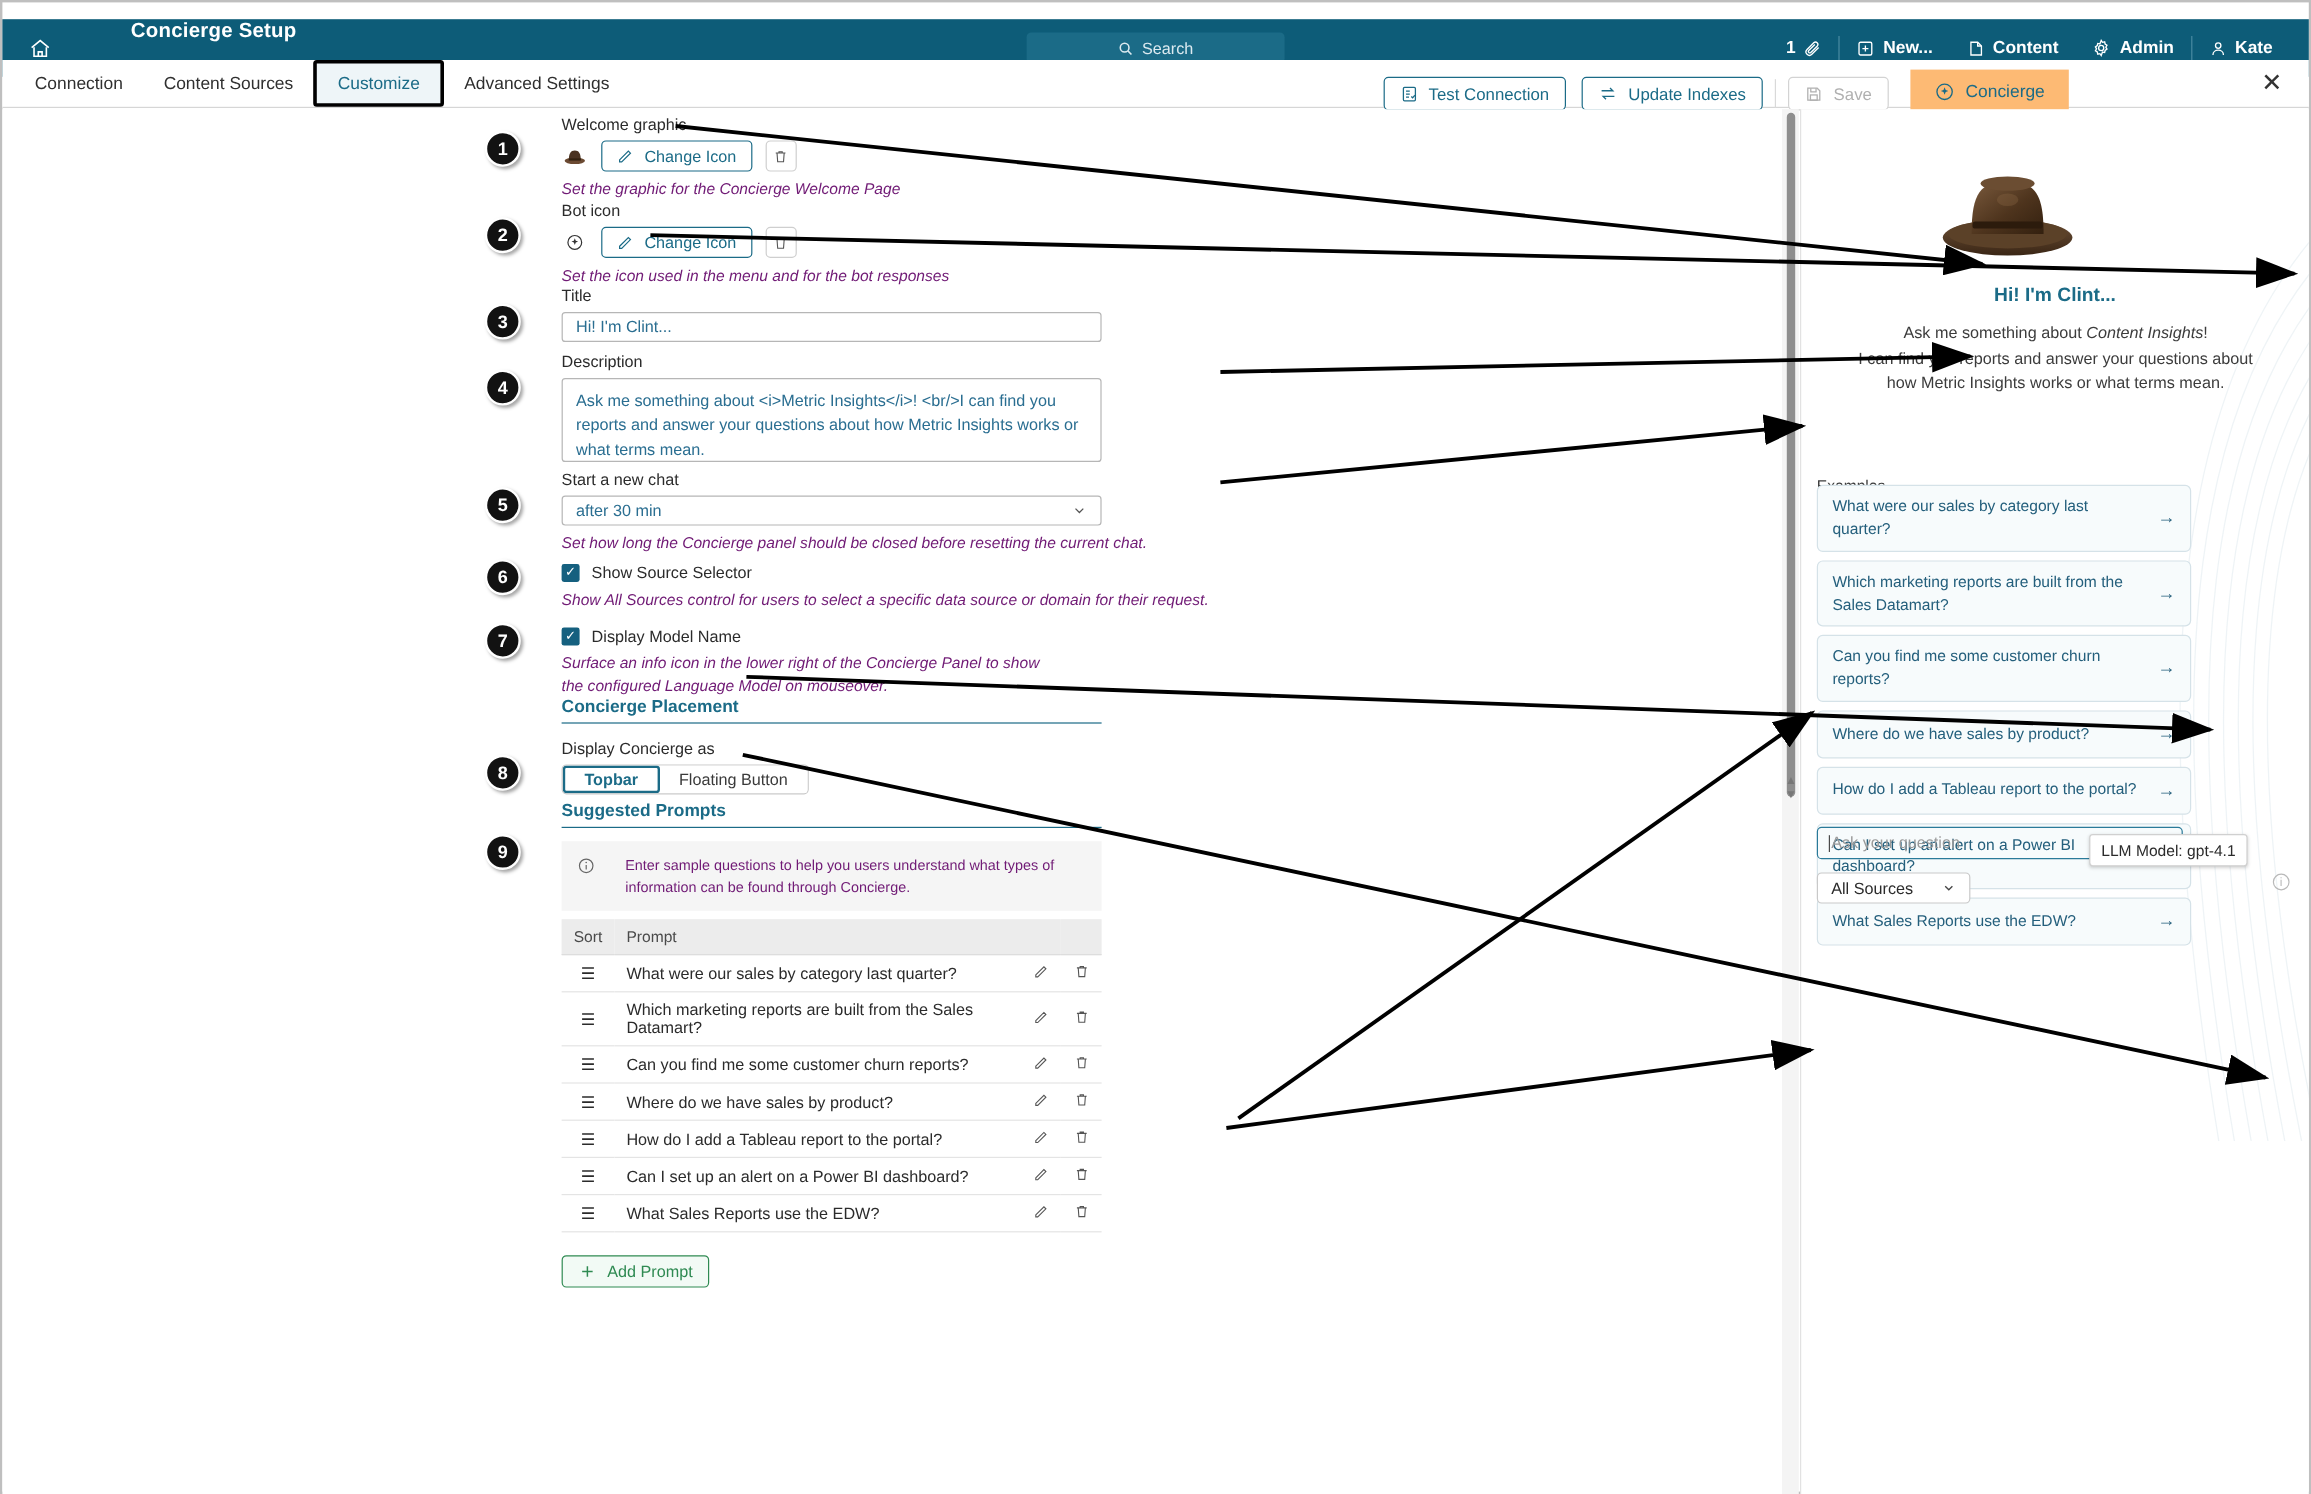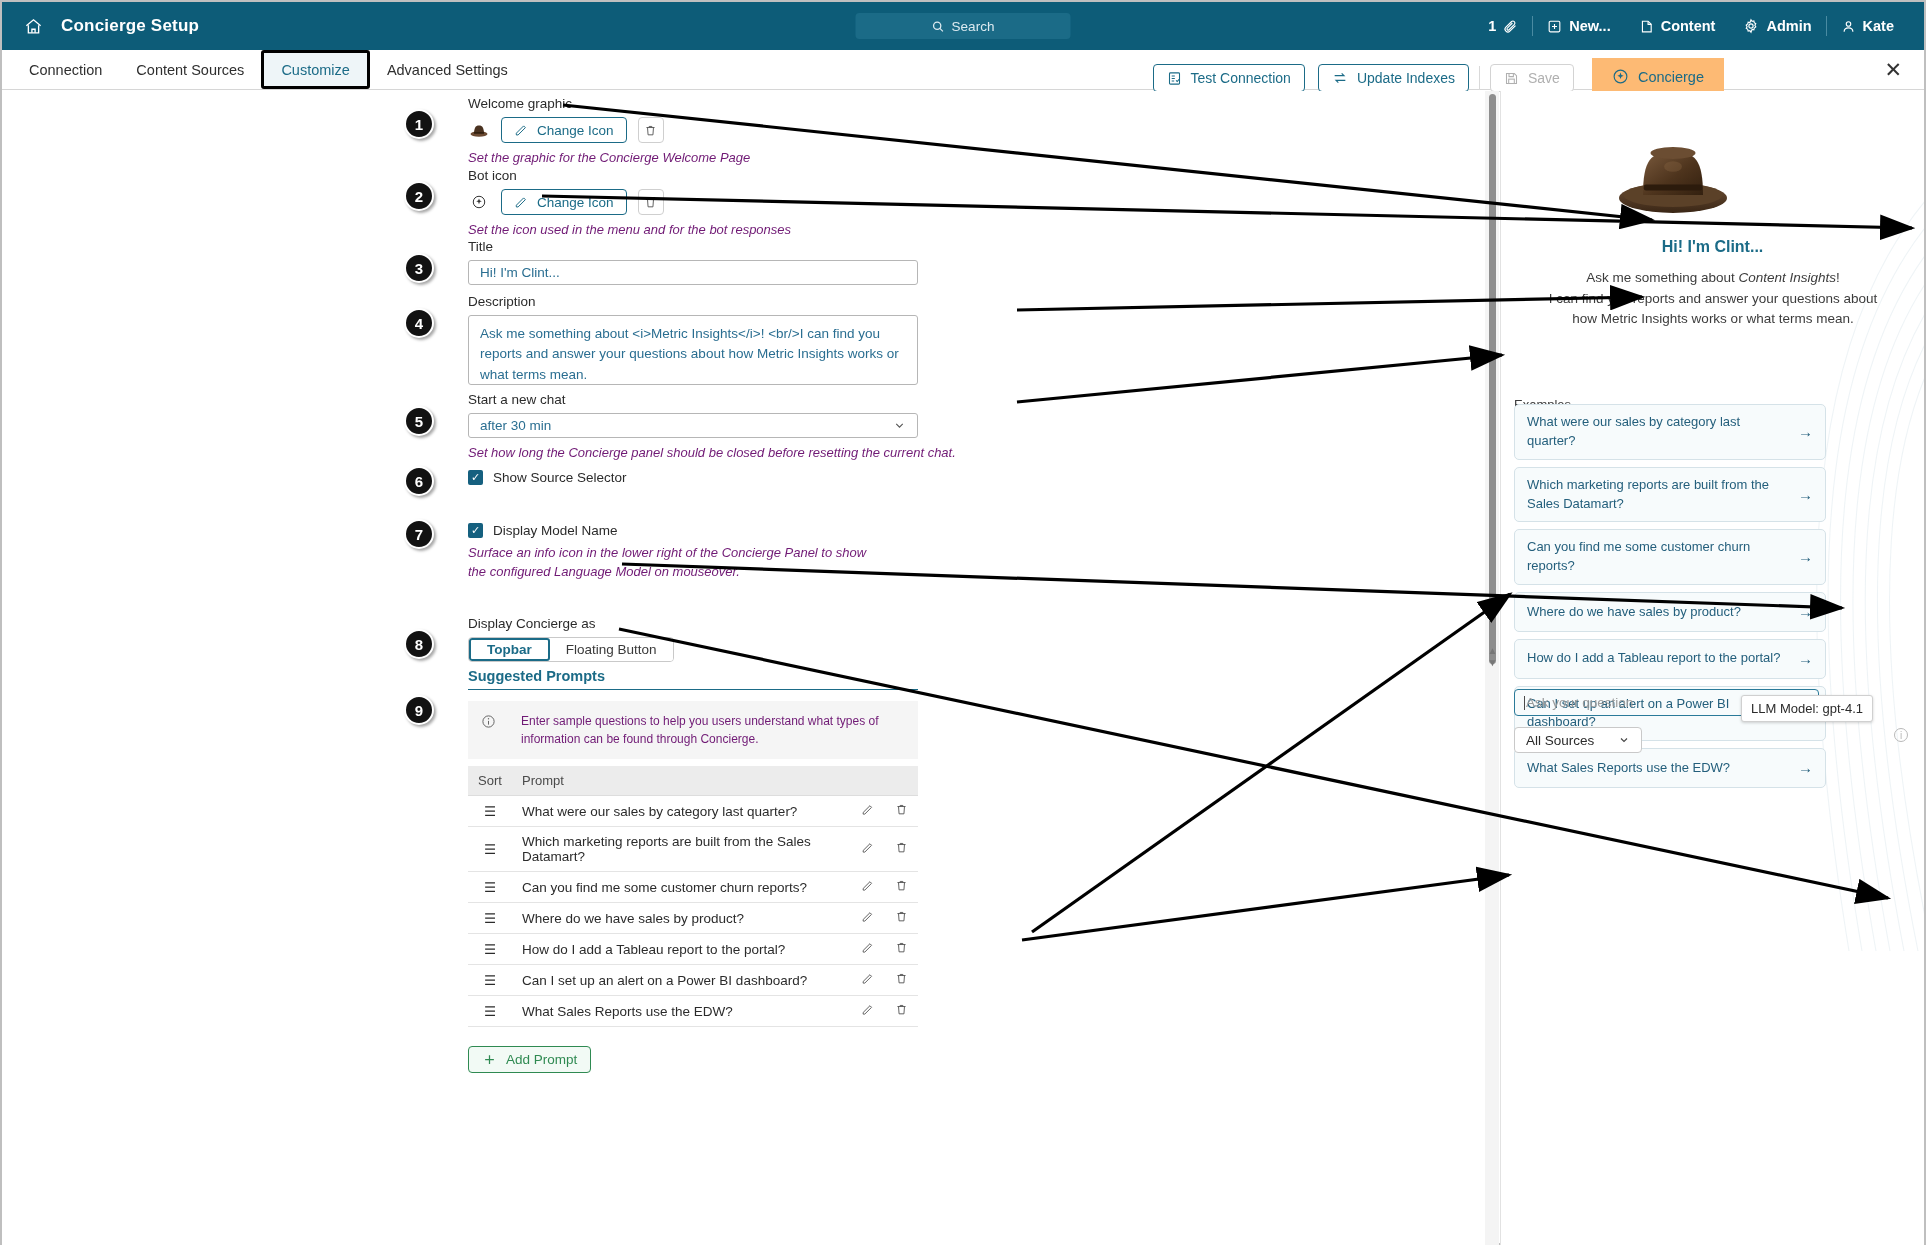--- a/index.html
+++ b/index.html
@@ -11,25 +11,26 @@
   }
   #page {
     position: relative;
     width: 1926px; height: 1245px;
     background: #ffffff;
     border: 2px solid #bfbfbf;
   }
 
   
   .topbar {
-    position: absolute; left: 0; top: 0;
+    position: absolute; left: 0; top: 14px;
     width: 100%; height: 48px;
     background: #0d5c78;
-    display: flex; align-items: center;
+    display: flex; 
     color: #fff;
+    gap: 48px;
   }
   .topbar .home-icon { margin-left: 22px; display:flex; align-items:center; }
   .topbar .app-title {
     margin-left: 18px;
     font-size: 17px; font-weight: bold; letter-spacing: .2px;
   }
   .searchbox {
     position: absolute; left: 50%; transform: translateX(-50%);
     top: 11px;
     width: 215px; height: 26px;
@@ -492,31 +493,35 @@
       </div>
       <div class="fhint">Set how long the Concierge panel should be closed before resetting the current chat.</div>
     </div>
 
     <div class="field" style="left:466px; top:379px;">
       <div class="badge" style="left:-64px; top:-4px;">6</div>
       <div class="cb-row">
         <span class="cbox">✓</span>
         <span class="cb-label">Show Source Selector</span>
       </div>
+      <div class="fhint">Show All Sources control for users to select a specific data source or domain for their request.</div>
     </div>
 
     <div class="field" style="left:466px; top:432px; width:430px;">
       <div class="badge" style="left:-64px; top:-4px;">7</div>
       <div class="cb-row">
         <span class="cbox">✓</span>
         <span class="cb-label">Display Model Name</span>
       </div>
       <div class="fhint" style="width:400px">Surface an info icon in the lower right of the Concierge Panel to show the configured Language Model on mouseover.</div>
     </div>
 
+    <div class="field" style="left:466px; top:490px;">
+      <div class="section-head">Concierge Placement</div>
+    </div>
 
     <div class="field" style="left:466px; top:525px;">
       <div class="badge" style="left:-64px; top:13px;">8</div>
       <div class="flabel">Display Concierge as</div>
       <div class="seg">
         <div class="on">Topbar</div>
         <div>Floating Button</div>
       </div>
     </div>
 

